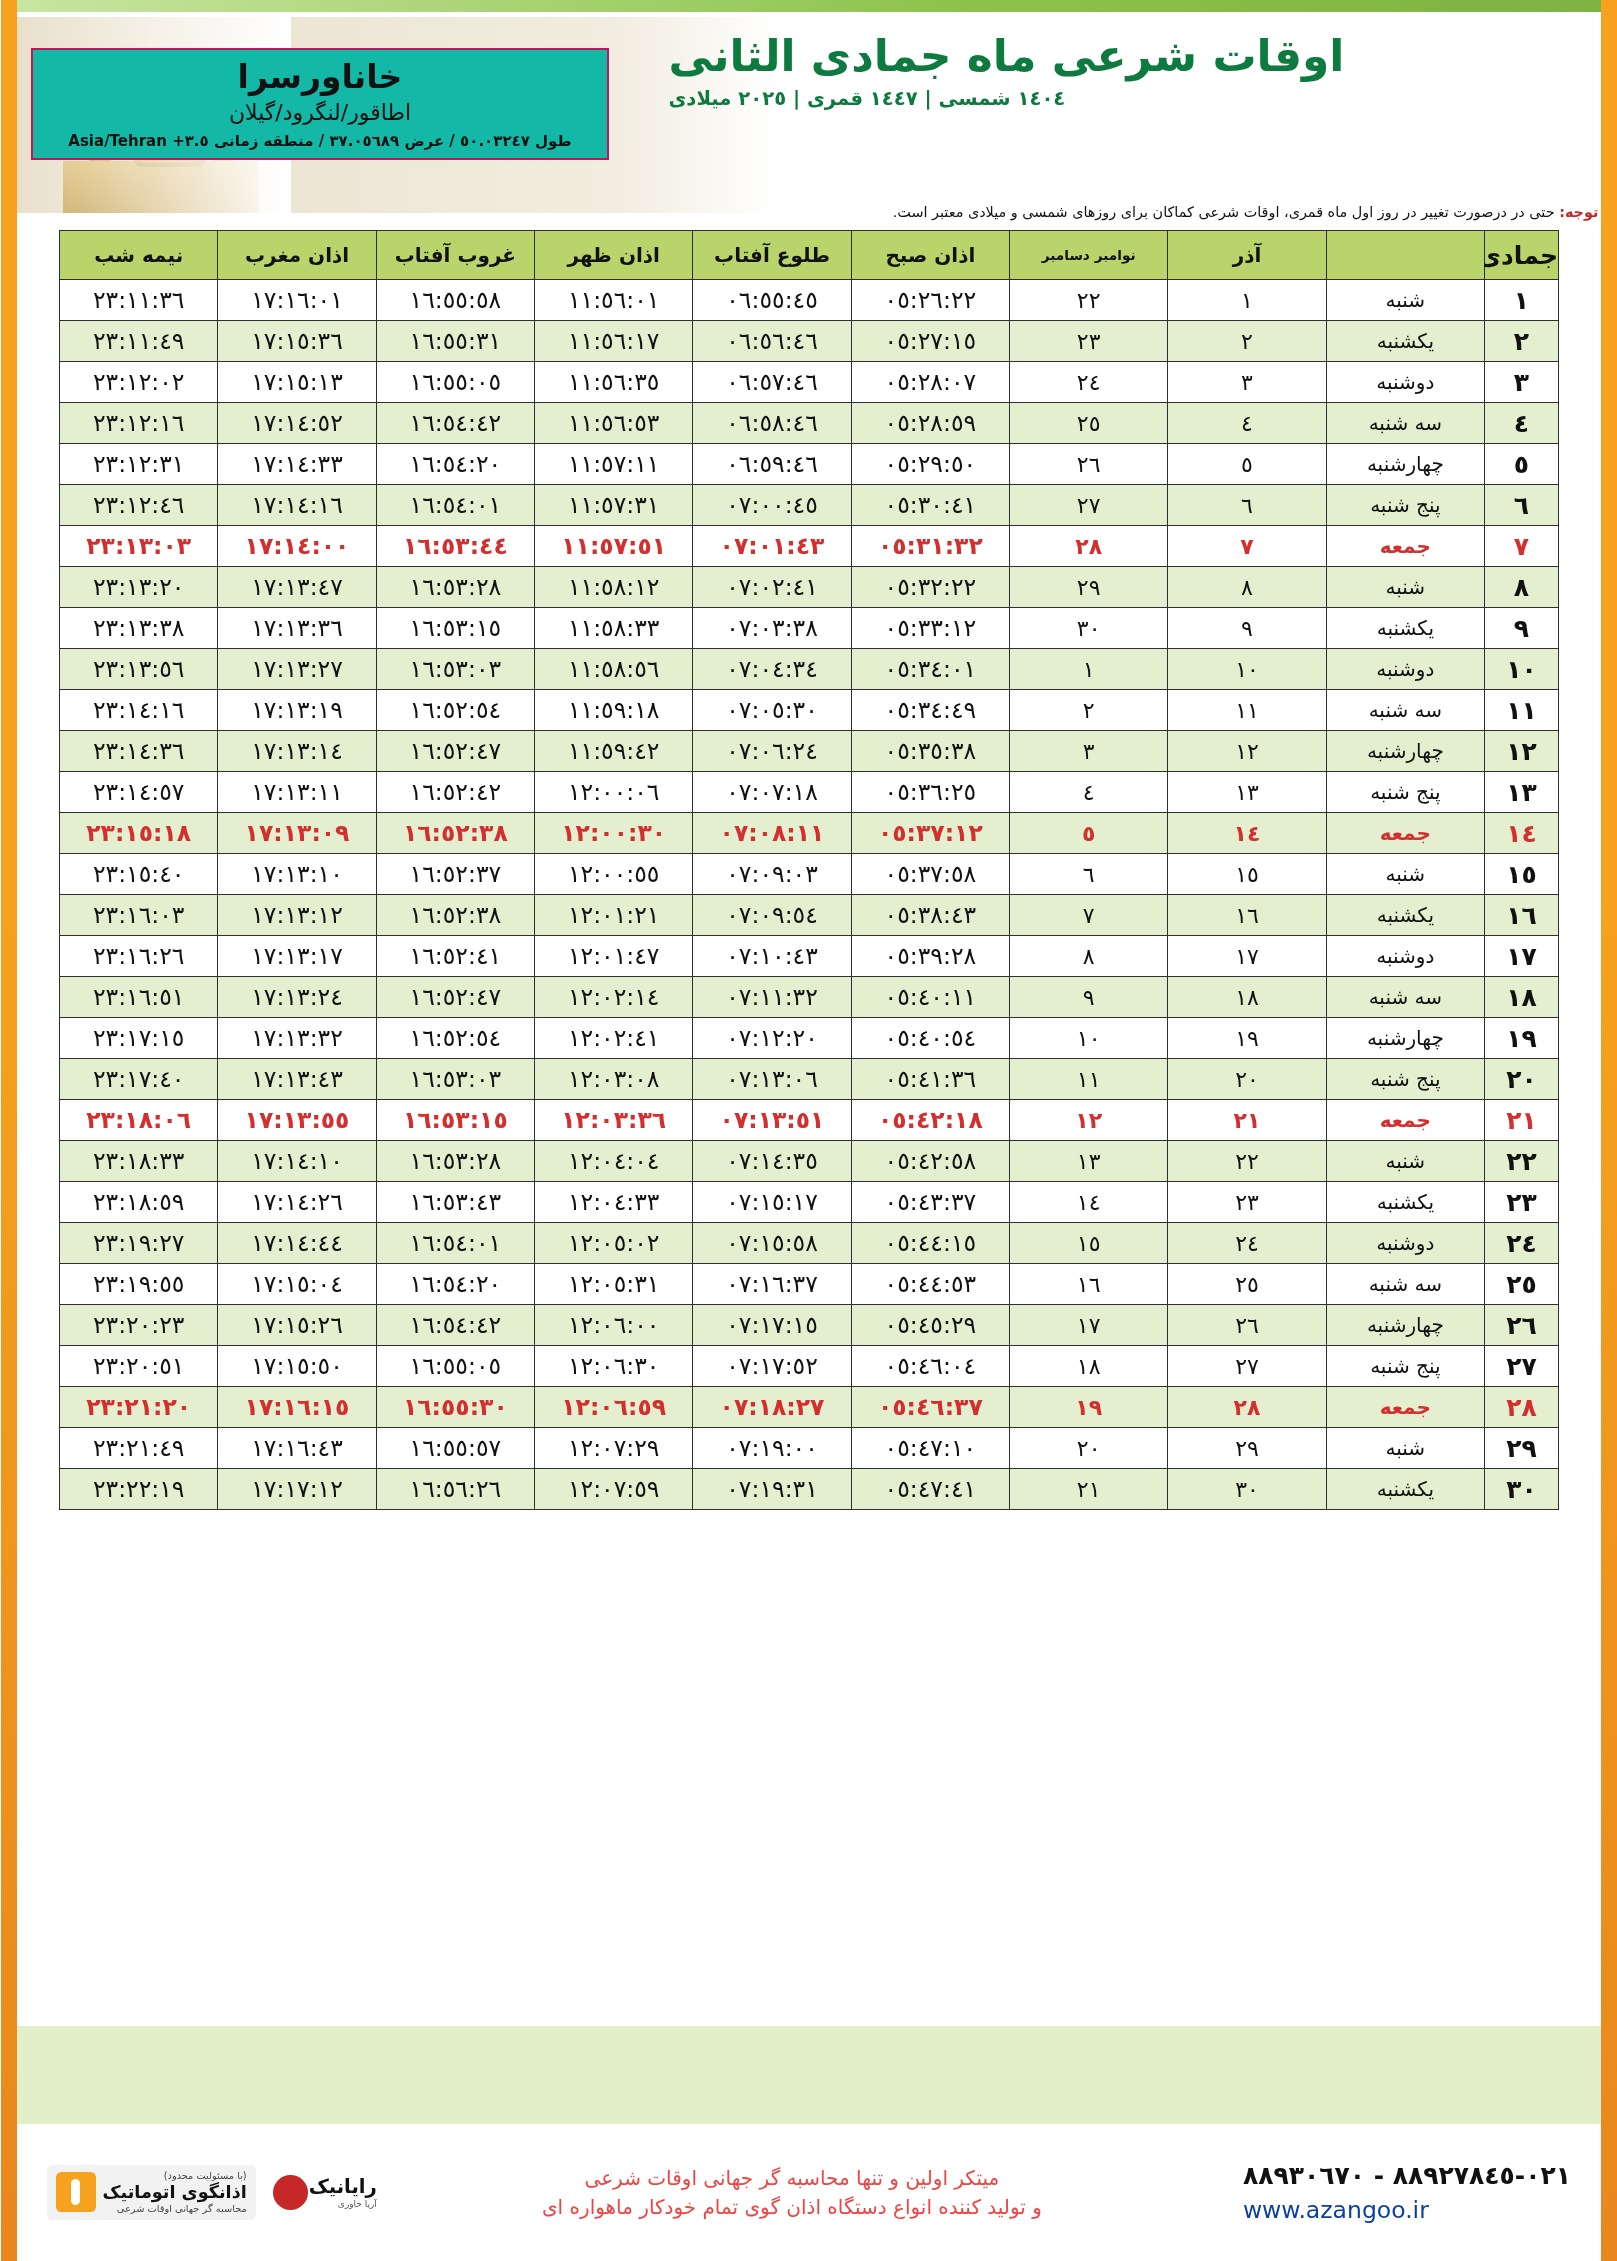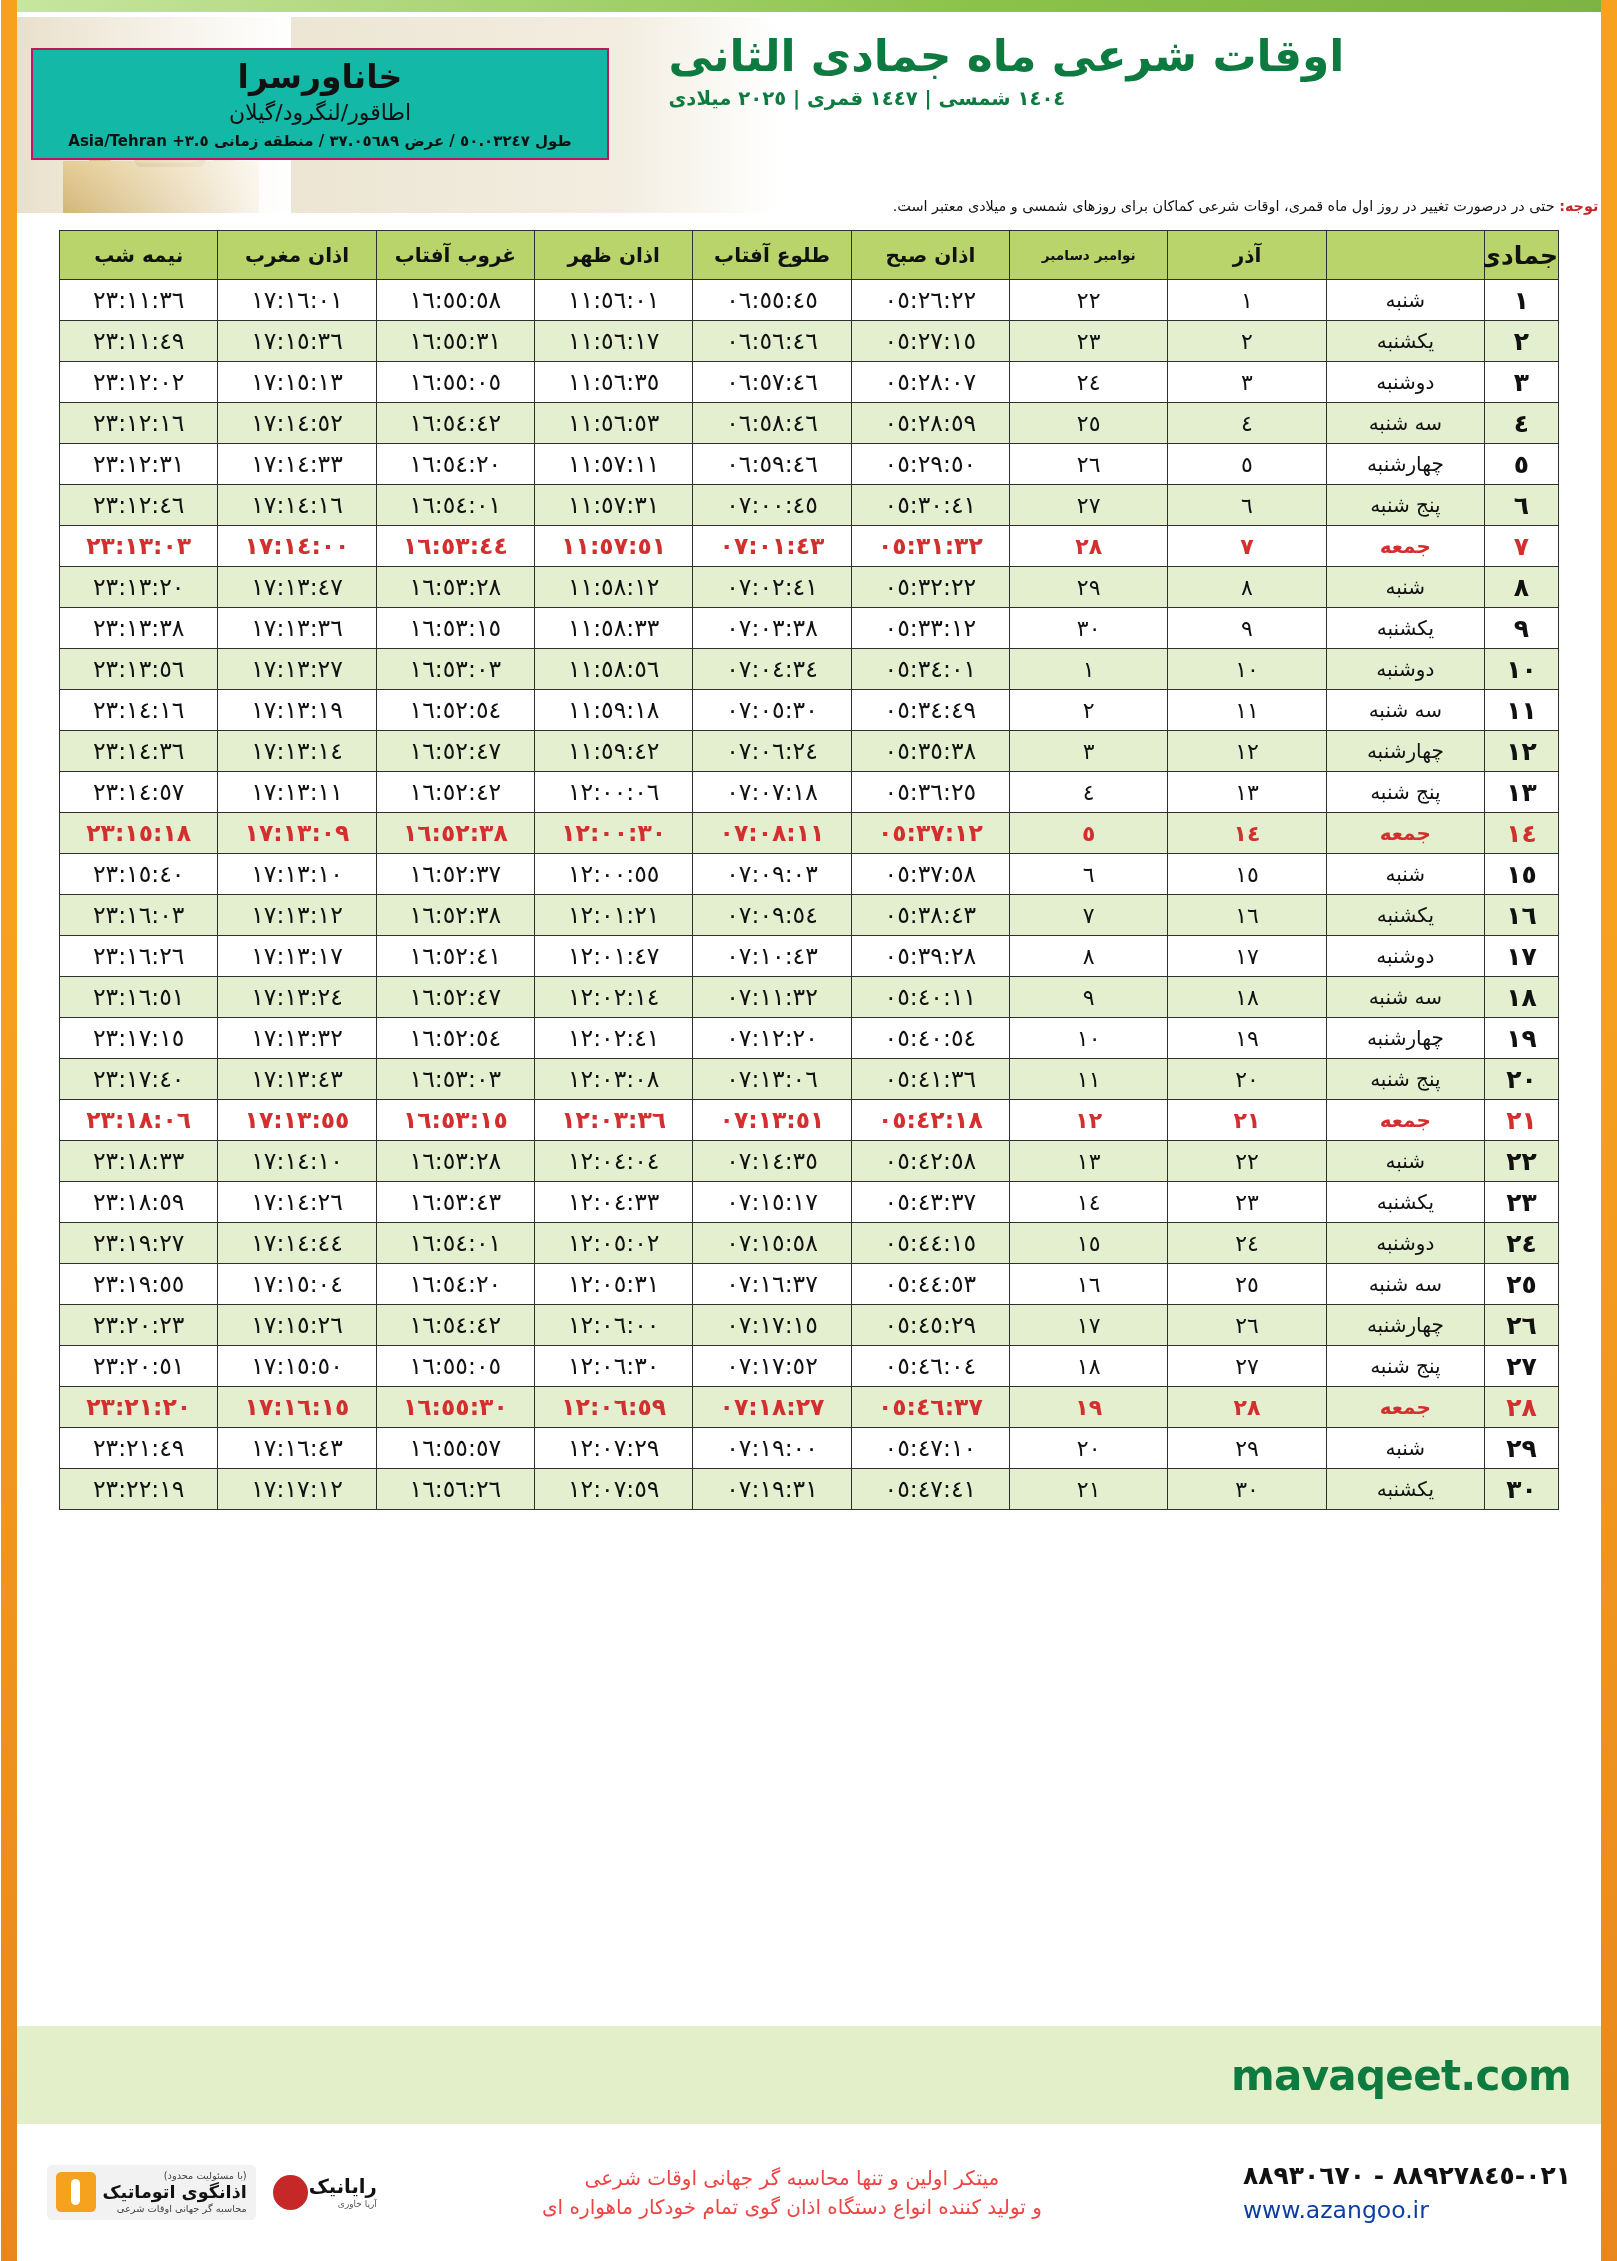--- a/index.html
+++ b/index.html
@@ -81,21 +81,21 @@
   .city-box {
     position: absolute; right: 992px; top: 31px; width: 561px;
     border: 2px solid #be185d; background: #14b8a6;
     padding: 9px 6.5px 7.8px; text-align: center;
   }
   .city-name { font-size: 33px; font-weight: bold; color: #111; line-height: 1.1; }
   .city-sub { font-size: 22px; color: #111; margin-top: 5.2px; }
   .city-geo { font-size: 15px; color: #111; margin-top: 6.5px; direction: rtl; font-weight: bold; }
 
   .note {
-    position: absolute; top: 198px; right: 19.6px; left: 19.6px;
+    position: absolute; top: 204px; right: 19.6px; left: 19.6px;
     font-size: 14.4px; color: #111; text-align: right;
   }
   .note b { color: #c62828; }
 
   
   .table-wrap {
     position: absolute; top: 230px; right: 59px; left: 59px;
   }
   table { border-collapse: collapse; width: 100%; table-layout: fixed; }
   th, td {
@@ -570,21 +570,20 @@
           <td class="t">١٦:٥٦:٢٦</td>
           <td class="t">١٧:١٧:١٢</td>
           <td class="t">٢٣:٢٢:١٩</td>
         </tr>
       </tbody>
   </table>
 </div>
 
 <div class="footer">
   <div class="footer-green">
-    <div class="brand-en">mavaqeet.com</div>
   </div>
   <div class="footer-white">
     <div class="f-left">
       <div class="phone">٠٢١-٨٨٩٢٧٨٤٥ - ٨٨٩٣٠٦٧٠</div>
       <div class="web">www.azangoo.ir</div>
     </div>
     <div class="f-mid">
       <div>میتکر اولین و تنها محاسبه گر جهانی اوقات شرعی</div>
       <div>و تولید کننده انواع دستگاه اذان گوی تمام خودکار ماهواره ای</div>
     </div>

